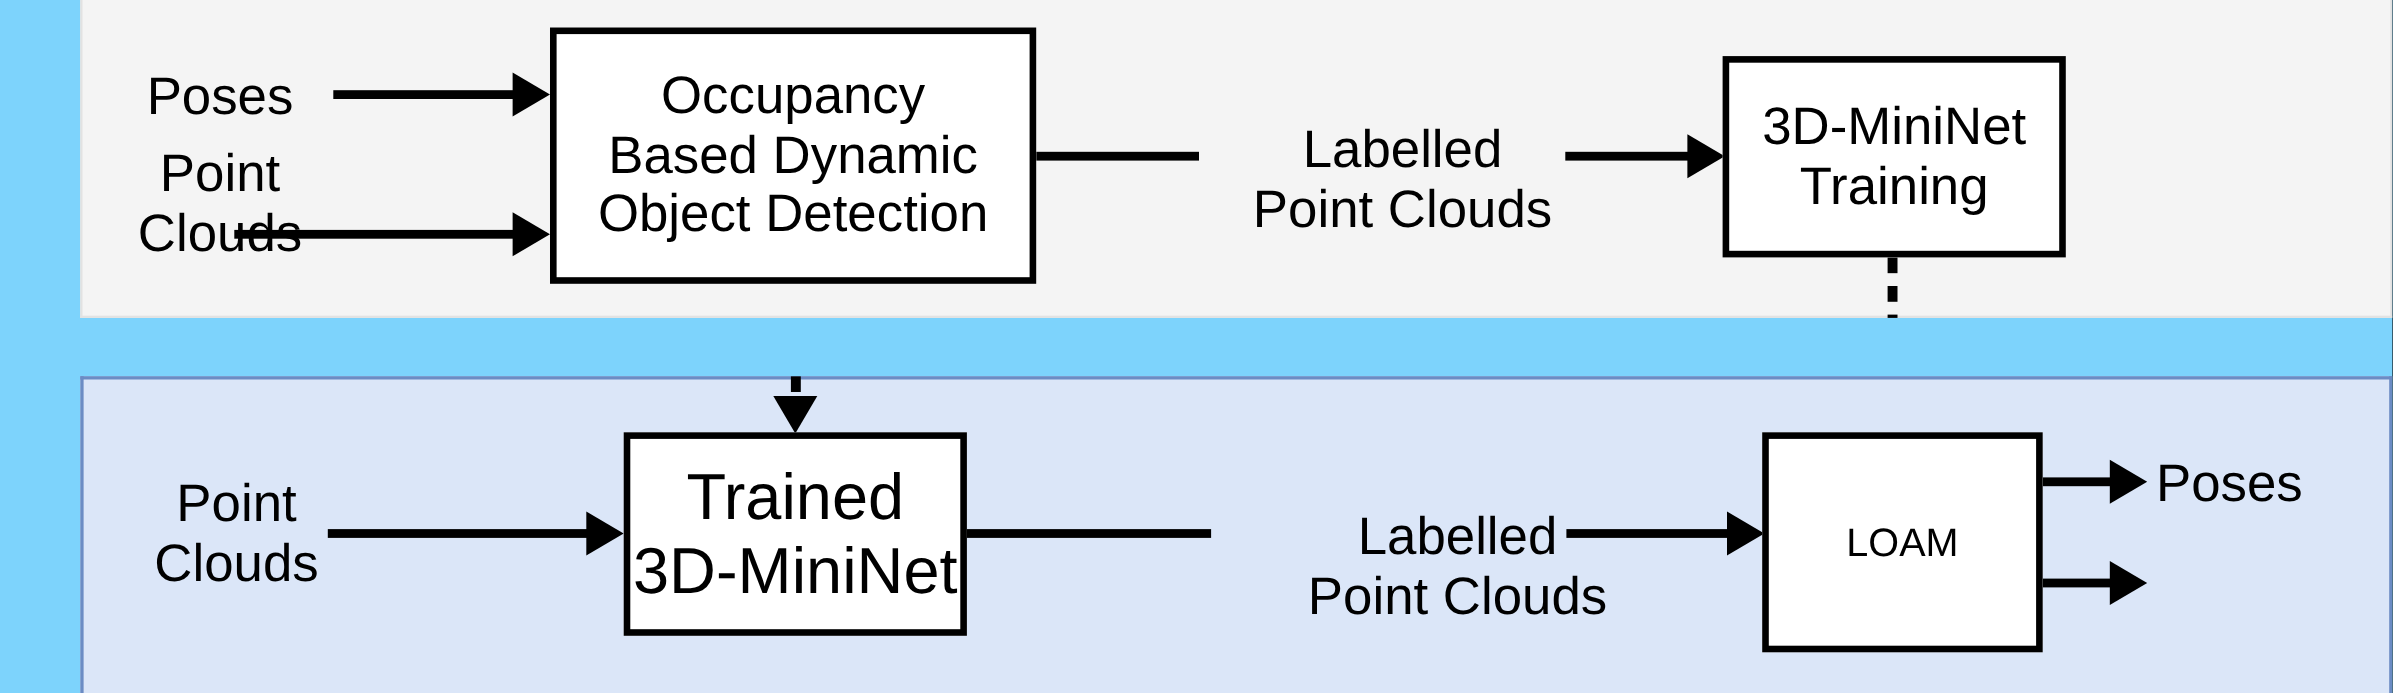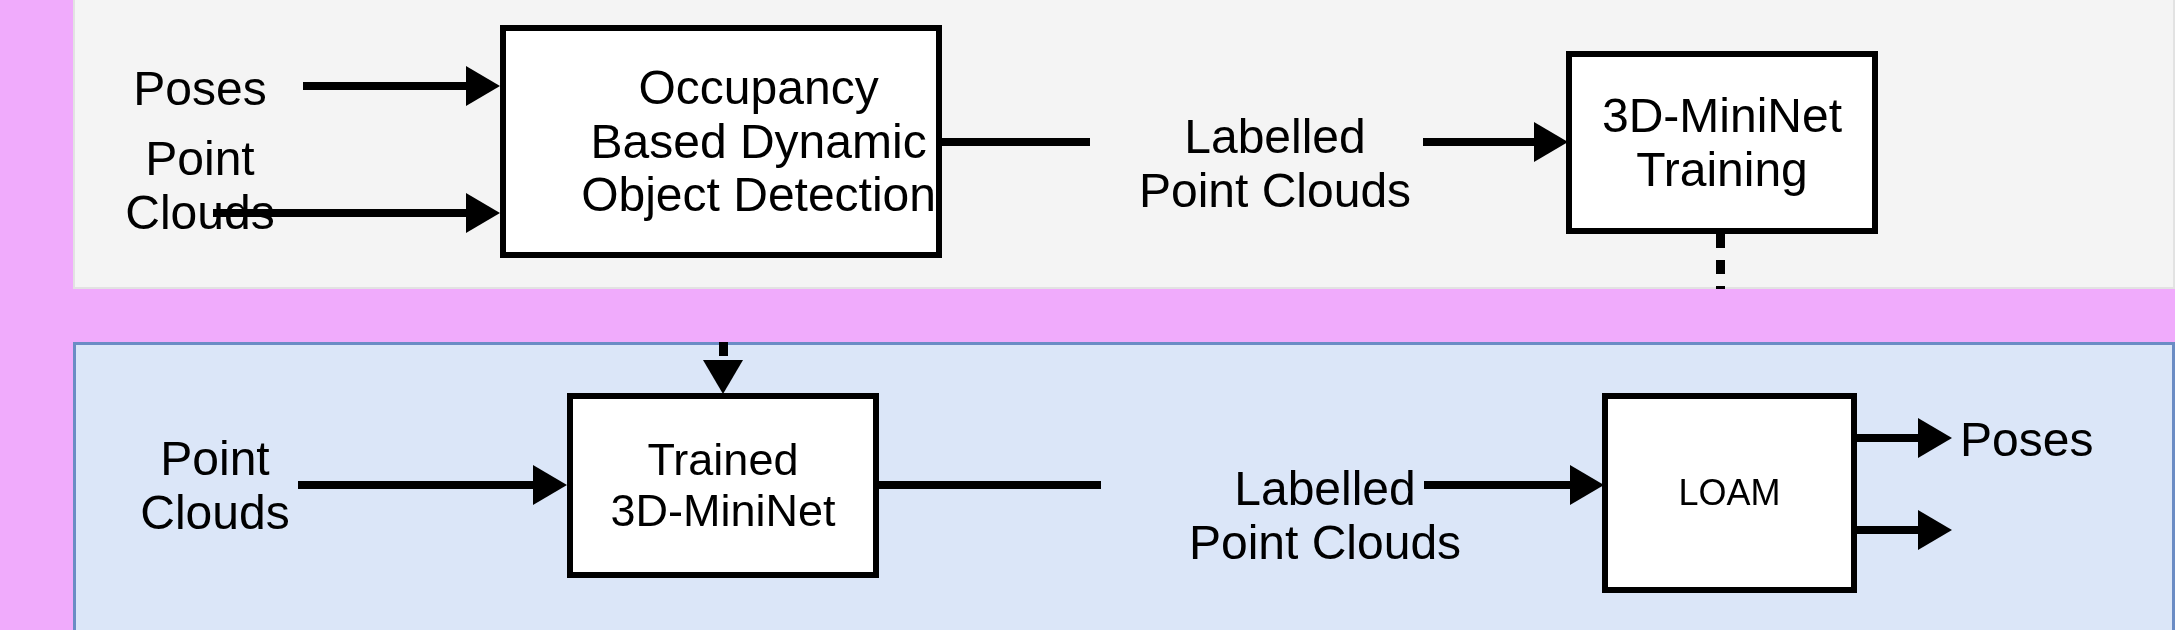--- a/index.html
+++ b/index.html
@@ -4,21 +4,21 @@
 <style>
   html, body {
     margin: 0;
     padding: 0;
     background: #000000;
   }
   #canvas {
     position: relative;
     width: 2175px;
     height: 630px;
-    background: #f0abfc;
+    background: #7dd3fc;
     overflow: hidden;
     font-family: "Liberation Sans", sans-serif;
   }
 
   
   .panel {
     position: absolute;
     box-sizing: border-box;
   }
   #panel-training {
@@ -49,23 +49,23 @@
     display: flex;
     align-items: center;
     justify-content: center;
     text-align: center;
     color: #000000;
     line-height: 1.12;
     z-index: 6;
   }
   .pbox .pbox-label { display: block; white-space: pre-line; }
 
-  #box-occupancy   { left: 500px;  top: 25px;  width: 442px; height: 233px; font-size: 48px; justify-content: flex-end; }
+  #box-occupancy   { left: 500px;  top: 25px;  width: 442px; height: 233px; font-size: 48px; }
   #box-mininet-tr  { left: 1566px; top: 51px;  width: 312px; height: 183px; font-size: 48px; }
-  #box-trained     { left: 567px;  top: 393px; width: 312px; height: 185px; font-size: 45px; }
+  #box-trained     { left: 567px;  top: 393px; width: 312px; height: 185px; font-size: 59px; }
   #box-loam        { left: 1602px; top: 393px; width: 255px; height: 200px; font-size: 36px; }
 
   
   .tlabel {
     position: absolute;
     color: #000000;
     font-size: 48px;
     line-height: 1.12;
     text-align: center;
     white-space: pre-line;

